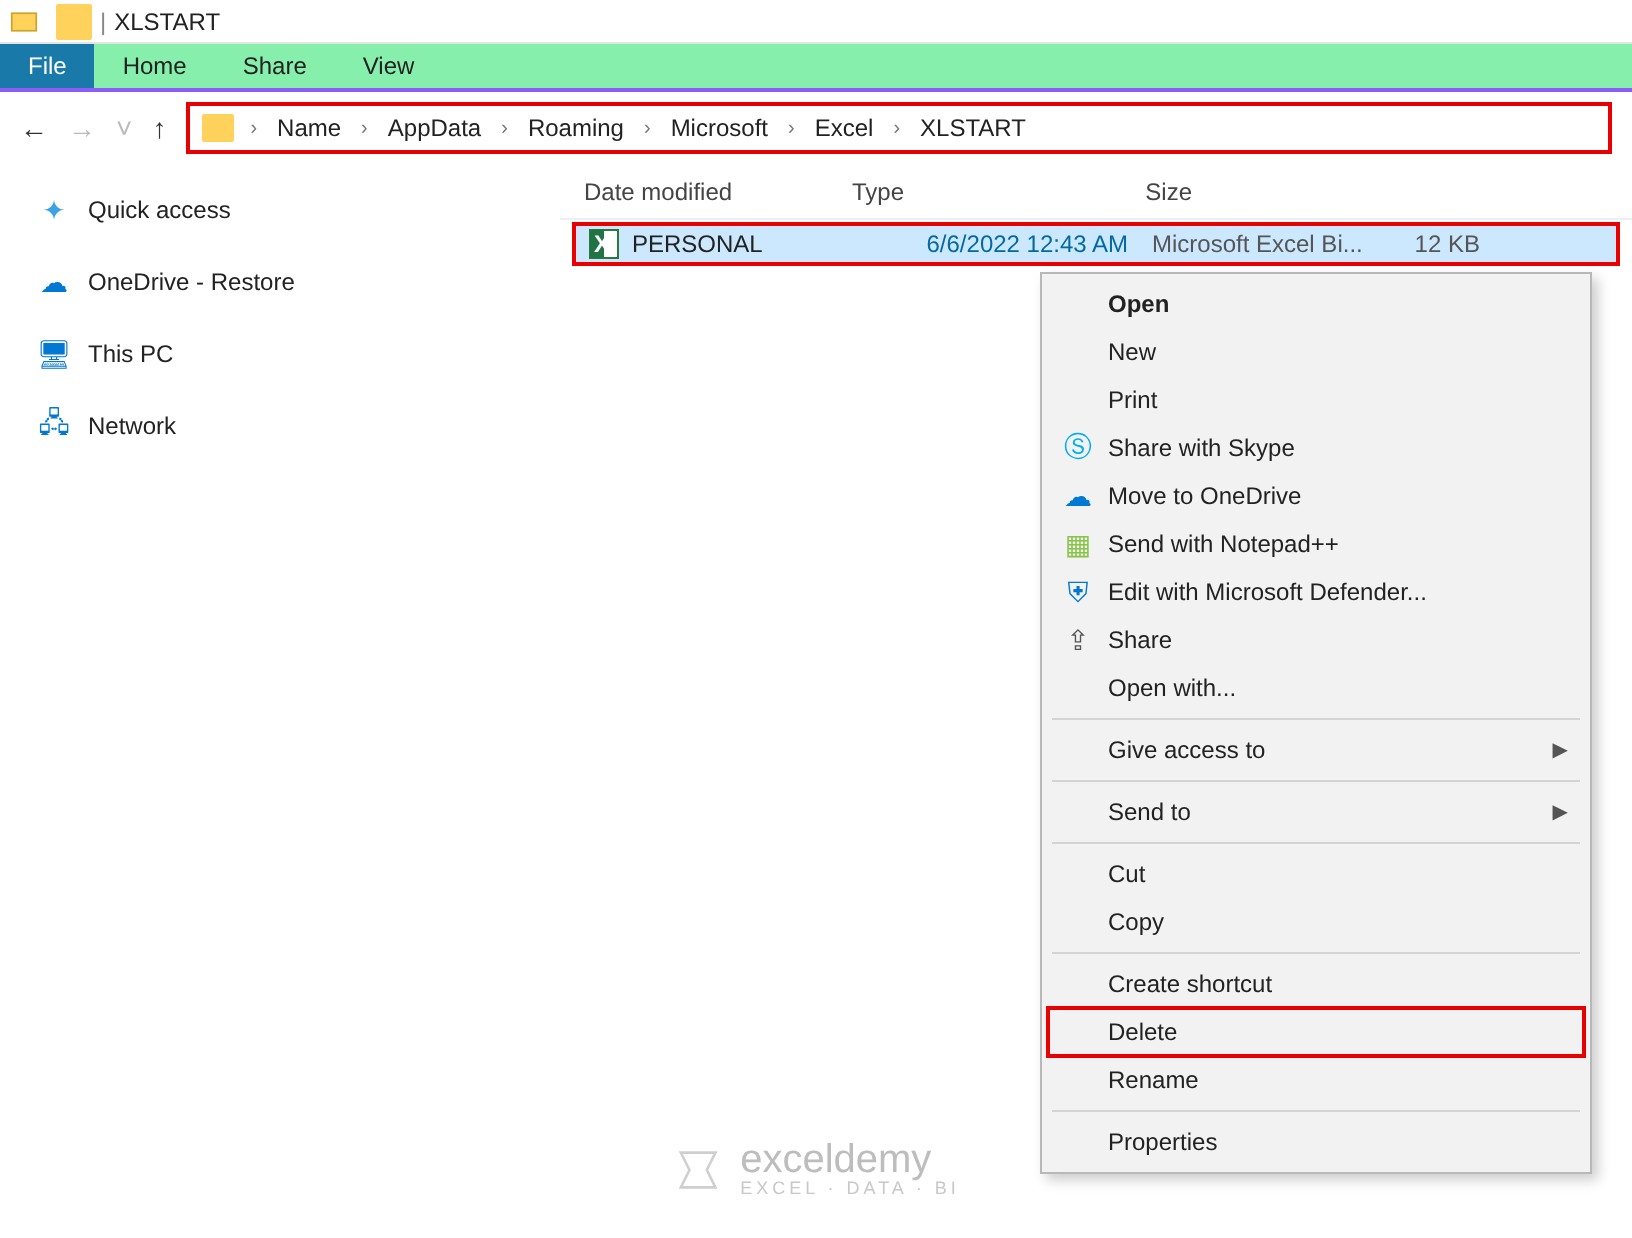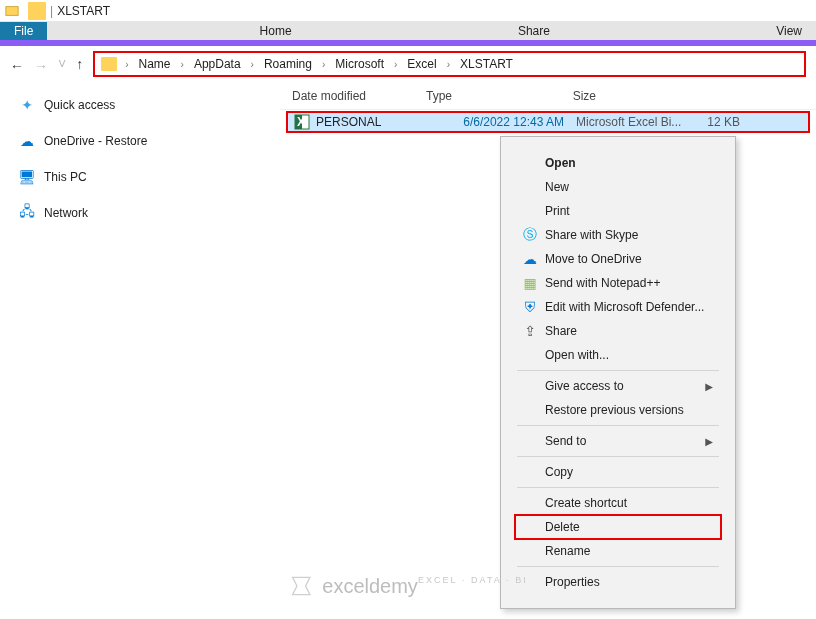--- a/index.html
+++ b/index.html
@@ -5,21 +5,21 @@
     * { margin: 0; padding: 0; box-sizing: border-box; font-family: "Segoe UI", Tahoma, sans-serif; font-size: 12px; }
     body { background: #fff; width: 816px; height: 619px; overflow: hidden; position: relative; }
     
     .title-bar { height: 22px; background: #fff; display: flex; align-items: center; padding: 0 4px; border-bottom: 1px solid #e5e5e5; }
     .title-bar .wb { width: 16px; height: 16px; margin-right: 4px; display: flex; align-items: center; justify-content: center; }
     .title-bar .wb svg { width: 14px; height: 14px; }
     .title-bar .divider { color: #888; margin: 0 4px; }
     .title-bar .title-text { color: #222; }
     .title-bar .qat-folder { width: 18px; height: 18px; background: #ffd25c; border-radius: 1px; margin-left: 4px; }
     
-    .ribbon-tabs { height: 24px; display: flex; align-items: stretch; background: #e5e5e5; border-bottom: 6px solid #8b5cf6; justify-content: space-between; }
+    .ribbon-tabs { height: 24px; display: flex; align-items: stretch; background: #86efac; border-bottom: 2px solid #8b5cf6; }
     .ribbon-tabs .tab { padding: 0 14px; display: flex; align-items: center; color: #222; cursor: default; }
     .ribbon-tabs .tab.file { background: #1979a9; color: #fff; }
     
     .nav-row { height: 36px; display: flex; align-items: center; padding: 6px 10px; gap: 10px; }
     .nav-arrows { display: flex; align-items: center; gap: 10px; color: #666; }
     .nav-arrows span { font-size: 14px; }
     .nav-arrows .enabled { color: #333; }
     .nav-arrows .disabled { color: #bbb; }
     
     .address-bar { flex: 1; height: 26px; border: 2px solid #e90000; display: flex; align-items: center; padding: 0 6px; gap: 2px; }
@@ -47,31 +47,31 @@
     .col-size { width: 68px; text-align: right; }
     
     .file-row { display: flex; align-items: center; height: 22px; background: #cce8ff; border: 2px solid #e90000; margin: 1px 6px 0 6px; }
     .file-row .cell { padding: 0 6px; color: #222; }
     .file-row .fname { width: 148px; display: flex; align-items: center; gap: 6px; }
     .file-row .excel-ico { width: 16px; height: 16px; display: inline-flex; align-items: center; justify-content: center; }
     .file-row .cell-date { width: 134px; color: #0369a1; text-align: right; }
     .file-row .cell-type { width: 114px; color: #555; white-space: nowrap; overflow: hidden; }
     .file-row .cell-size { width: 62px; text-align: right; color: #555; }
     
-    .ctx-menu { position: absolute; left: 500px; top: 136px; width: 236px; background: #f2f2f2; border: 1px solid #b8b8b8; box-shadow: 3px 3px 6px rgba(0,0,0,.2); padding: 14px; }
+    .ctx-menu { position: absolute; left: 520px; top: 136px; width: 276px; background: #f2f2f2; border: 1px solid #b8b8b8; box-shadow: 3px 3px 6px rgba(0,0,0,.2); padding: 3px; }
     .ctx-item { display: flex; align-items: center; height: 24px; padding: 0 8px 0 30px; position: relative; color: #222; }
     .ctx-item .mi-ico { position: absolute; left: 6px; width: 18px; height: 18px; display: flex; align-items: center; justify-content: center; font-size: 14px; }
     .ctx-item .arrow { margin-left: auto; color: #555; font-size: 10px; }
     .ctx-item.bold { font-weight: 600; }
     .ctx-sep { height: 1px; background: #d4d4d4; margin: 3px 2px; }
     .ctx-item.highlight { outline: 2px solid #e90000; outline-offset: -1px; }
     
     .watermark { position: absolute; left: 50%; bottom: 20px; transform: translateX(-50%); color: #bdbdbd; font-size: 18px; display: flex; align-items: center; gap: 8px; }
     .watermark .wm-sub { font-size: 9px; letter-spacing: 2px; color: #c8c8c8; }
-    .wm-col { display: flex; flex-direction: row; align-items: flex-start; line-height: 1; }
+    .wm-col { display: flex; flex-direction: column; align-items: flex-start; line-height: 1; }
   </style>
 </head>
 <body>
 
 <div class="title-bar">
   <span class="wb">
     <svg viewBox="0 0 16 16">
         <rect x="1" y="3" width="14" height="10" fill="#ffd25c" stroke="#caa52f"></rect>
       </svg>
   </span>
@@ -191,29 +191,29 @@
       <span>Share</span>
     </div>
     <div class="ctx-item">
       <span>Open with...</span>
     </div>
     <div class="ctx-sep"></div>
     <div class="ctx-item">
       <span>Give access to</span>
       <span class="arrow">▶</span>
     </div>
-    <div class="ctx-item">
-      <span>Restore previous versions</span>
-    </div>
     <div class="ctx-sep"></div>
     <div class="ctx-item">
       <span>Send to</span>
       <span class="arrow">▶</span>
     </div>
     <div class="ctx-sep"></div>
+    <div class="ctx-item">
+      <span>Cut</span>
+    </div>
     <div class="ctx-item">
       <span>Copy</span>
     </div>
     <div class="ctx-sep"></div>
     <div class="ctx-item">
       <span>Create shortcut</span>
     </div>
     <div class="ctx-item highlight">
       <span>Delete</span>
     </div>

